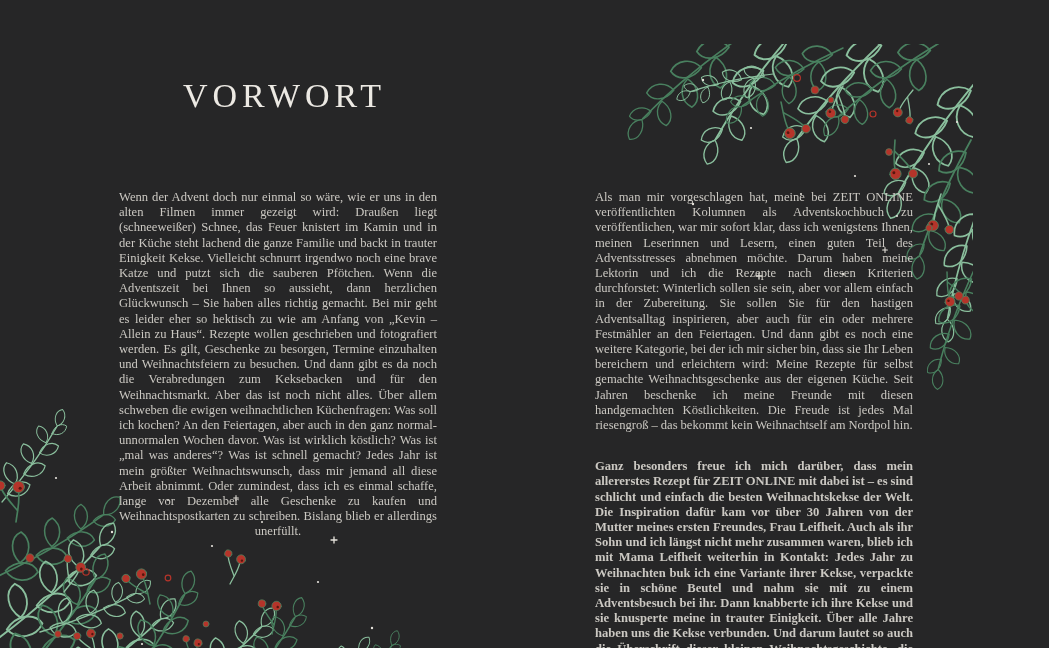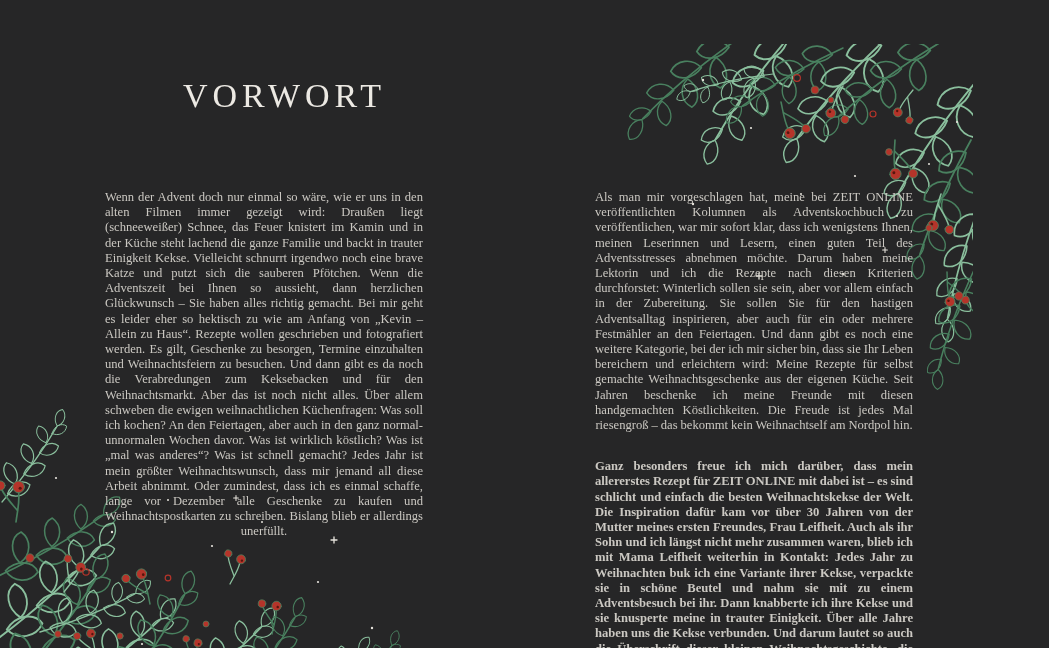--- a/index.html
+++ b/index.html
@@ -42,21 +42,21 @@
     color:var(--text,#cbc8c2);
   }
   .col p{
     font-size:12.6px;
     line-height:15.2px;
     text-align:justify;
     text-align-last:center;
     hyphens:auto;
     word-spacing:-0.2px;
   }
-  .col-left{left:105px;}
+  .col-left{left:119px;}
   .col-right{left:595px;}
   .col-right p + p{margin-top:26px;font-weight:bold;}
   .deco{
     position:absolute;
     pointer-events:none;
   }
   .deco-tr{top:0;right:0;}
   .deco-bl{bottom:0;left:0;}
   .deco path,.deco use,.deco g{
     fill:none;

